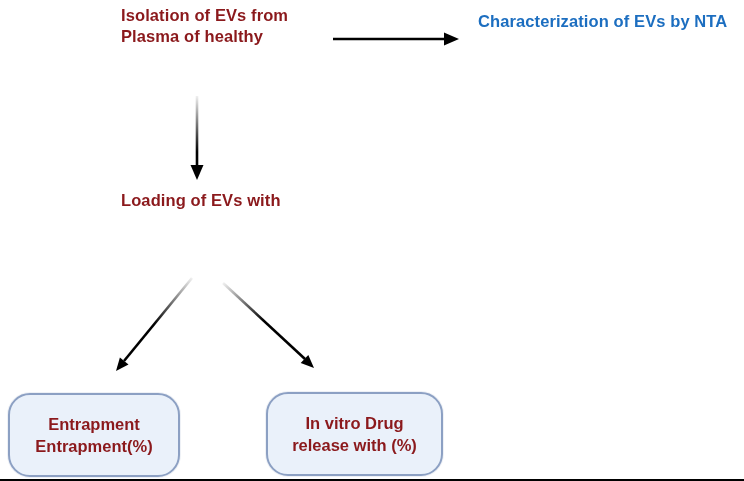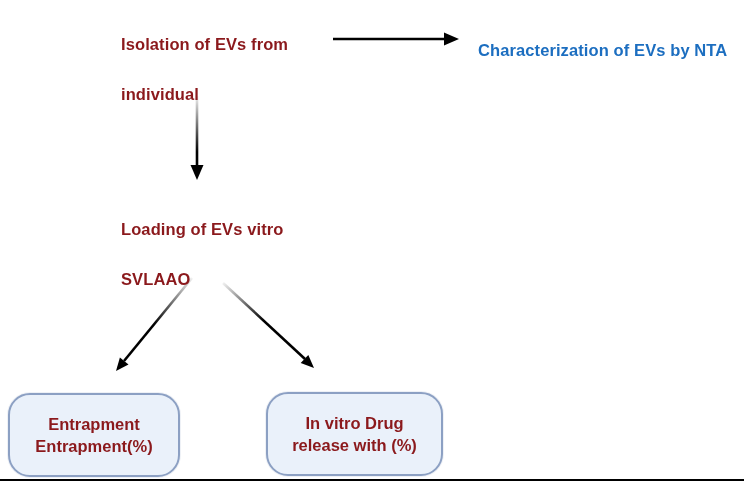--- a/index.html
+++ b/index.html
@@ -15,21 +15,21 @@
     overflow: hidden;
     font-family: "Liberation Sans", sans-serif;
   }
   .textnode {
     position: absolute;
     font-size: 16.5px;
     line-height: 21px;
     font-weight: 600;
     letter-spacing: 0.1px;
   }
-  .textnode .line { display: block; white-space: nowrap; margin-top: 29px; }
+  .textnode .line { display: block; white-space: nowrap; }
   .maroon { color: var(--maroon, #8B191C); }
   .blue   { color: var(--blue, #1C6EC0); }
   .flowbox {
     position: absolute;
     box-sizing: border-box;
     background: var(--box_bg, #EAF1FA);
     border: 2px solid var(--box_border, #8CA0C3);
     border-radius: 22px;
     display: flex;
     flex-direction: column;
@@ -94,30 +94,29 @@
     </g>
 
     <g>
       <line x1="223" y1="283" x2="305" y2="359" stroke="url(#gradR)" stroke-width="2.6"></line>
       <polygon class="arrow-head" points="314,368 300.7,363.1 308.3,355.1"></polygon>
     </g>
   </svg>
 
   <div class="textnode maroon" style="left:121px; top:5px;">
     <span class="line">Isolation of EVs from</span>
-    <span class="line">individual</span>
+    <span class="line">Plasma of healthy</span>
   </div>
 
   <div class="textnode blue" style="left:478px; top:11px;">
     <span class="line">Characterization of EVs by NTA</span>
   </div>
 
   <div class="textnode maroon" style="left:121px; top:190px;">
-    <span class="line">Loading of EVs vitro</span>
-    <span class="line">SVLAAO</span>
+    <span class="line">Loading of EVs with</span>
   </div>
 
   <div class="flowbox maroon" style="left:8px; top:393px; width:172px; height:84px;">
     <span class="line">Entrapment</span>
     <span class="line">Entrapment(%)</span>
   </div>
 
   <div class="flowbox maroon" style="left:266px; top:392px; width:177px; height:84px;">
     <span class="line">In vitro Drug</span>
     <span class="line">release with (%)</span>

